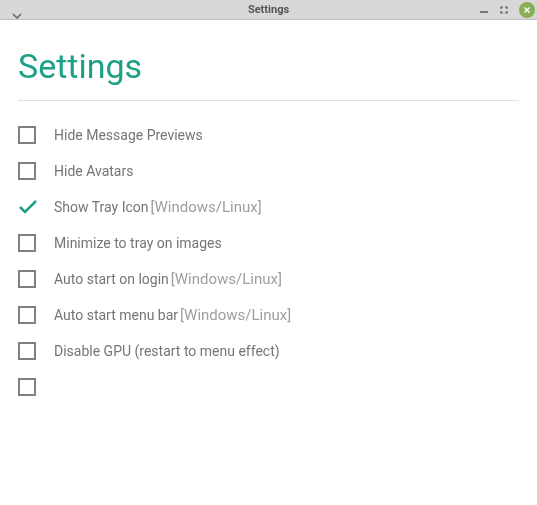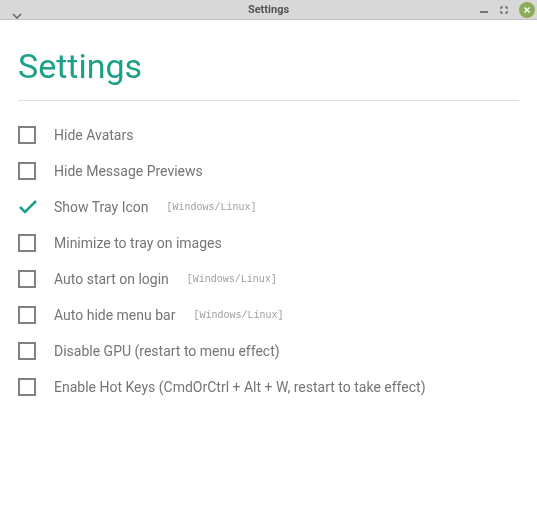--- a/index.html
+++ b/index.html
@@ -99,24 +99,23 @@
       display: block;
       position: absolute;
       left: -2px;
       top: -3px;
     }
     .setting-label {
       font-size: 14px;
       color: #757575;
     }
     .setting-note {
-      font-size: 10px;
+      font-size: 15px;
       color: #9e9e9e;
-      margin-left: 18px;
-      font-family: Liberation Mono, monospace;
+      margin-left: 2px;
     }
   </style>
 </head>
 <body>
 
 <div class="titlebar">
   <div class="titlebar-menu">
     <svg width="10" height="6" viewBox="0 0 10 6">
         <path d="M1 1 L5 5 L9 1" stroke="#666" stroke-width="1.5" fill="none"></path>
       </svg>
@@ -140,25 +139,25 @@
     </div>
   </div>
 </div>
 
 <div class="content">
   <h1 class="page-title">Settings</h1>
   <div class="divider"></div>
   <div class="settings-list" id="settings-list">
       <div class="setting-item">
         <div class="checkbox"></div>
-        <span class="setting-label">Hide Avatars</span>
+        <span class="setting-label">Hide Message Previews</span>
       </div>
       <div class="setting-item">
         <div class="checkbox"></div>
-        <span class="setting-label">Hide Message Previews</span>
+        <span class="setting-label">Hide Avatars</span>
       </div>
       <div class="setting-item">
         <div class="checkbox checked">
           <svg class="checkmark" width="24" height="24" viewBox="0 0 24 24">
             <path d="M4 12 L9 17 L20 6" stroke="#1ca086" stroke-width="2.5" fill="none"></path>
           </svg>
         </div>
         <span class="setting-label">Show Tray Icon</span>
         <span class="setting-note">[Windows/Linux]</span>
       </div>
@@ -166,25 +165,24 @@
         <div class="checkbox"></div>
         <span class="setting-label">Minimize to tray on images</span>
       </div>
       <div class="setting-item">
         <div class="checkbox"></div>
         <span class="setting-label">Auto start on login</span>
         <span class="setting-note">[Windows/Linux]</span>
       </div>
       <div class="setting-item">
         <div class="checkbox"></div>
-        <span class="setting-label">Auto hide menu bar</span>
+        <span class="setting-label">Auto start menu bar</span>
         <span class="setting-note">[Windows/Linux]</span>
       </div>
       <div class="setting-item">
         <div class="checkbox"></div>
         <span class="setting-label">Disable GPU (restart to menu effect)</span>
       </div>
       <div class="setting-item">
         <div class="checkbox"></div>
-        <span class="setting-label">Enable Hot Keys (CmdOrCtrl + Alt + W, restart to take effect)</span>
       </div>
     </div>
 </div>
 
 </body></html>

